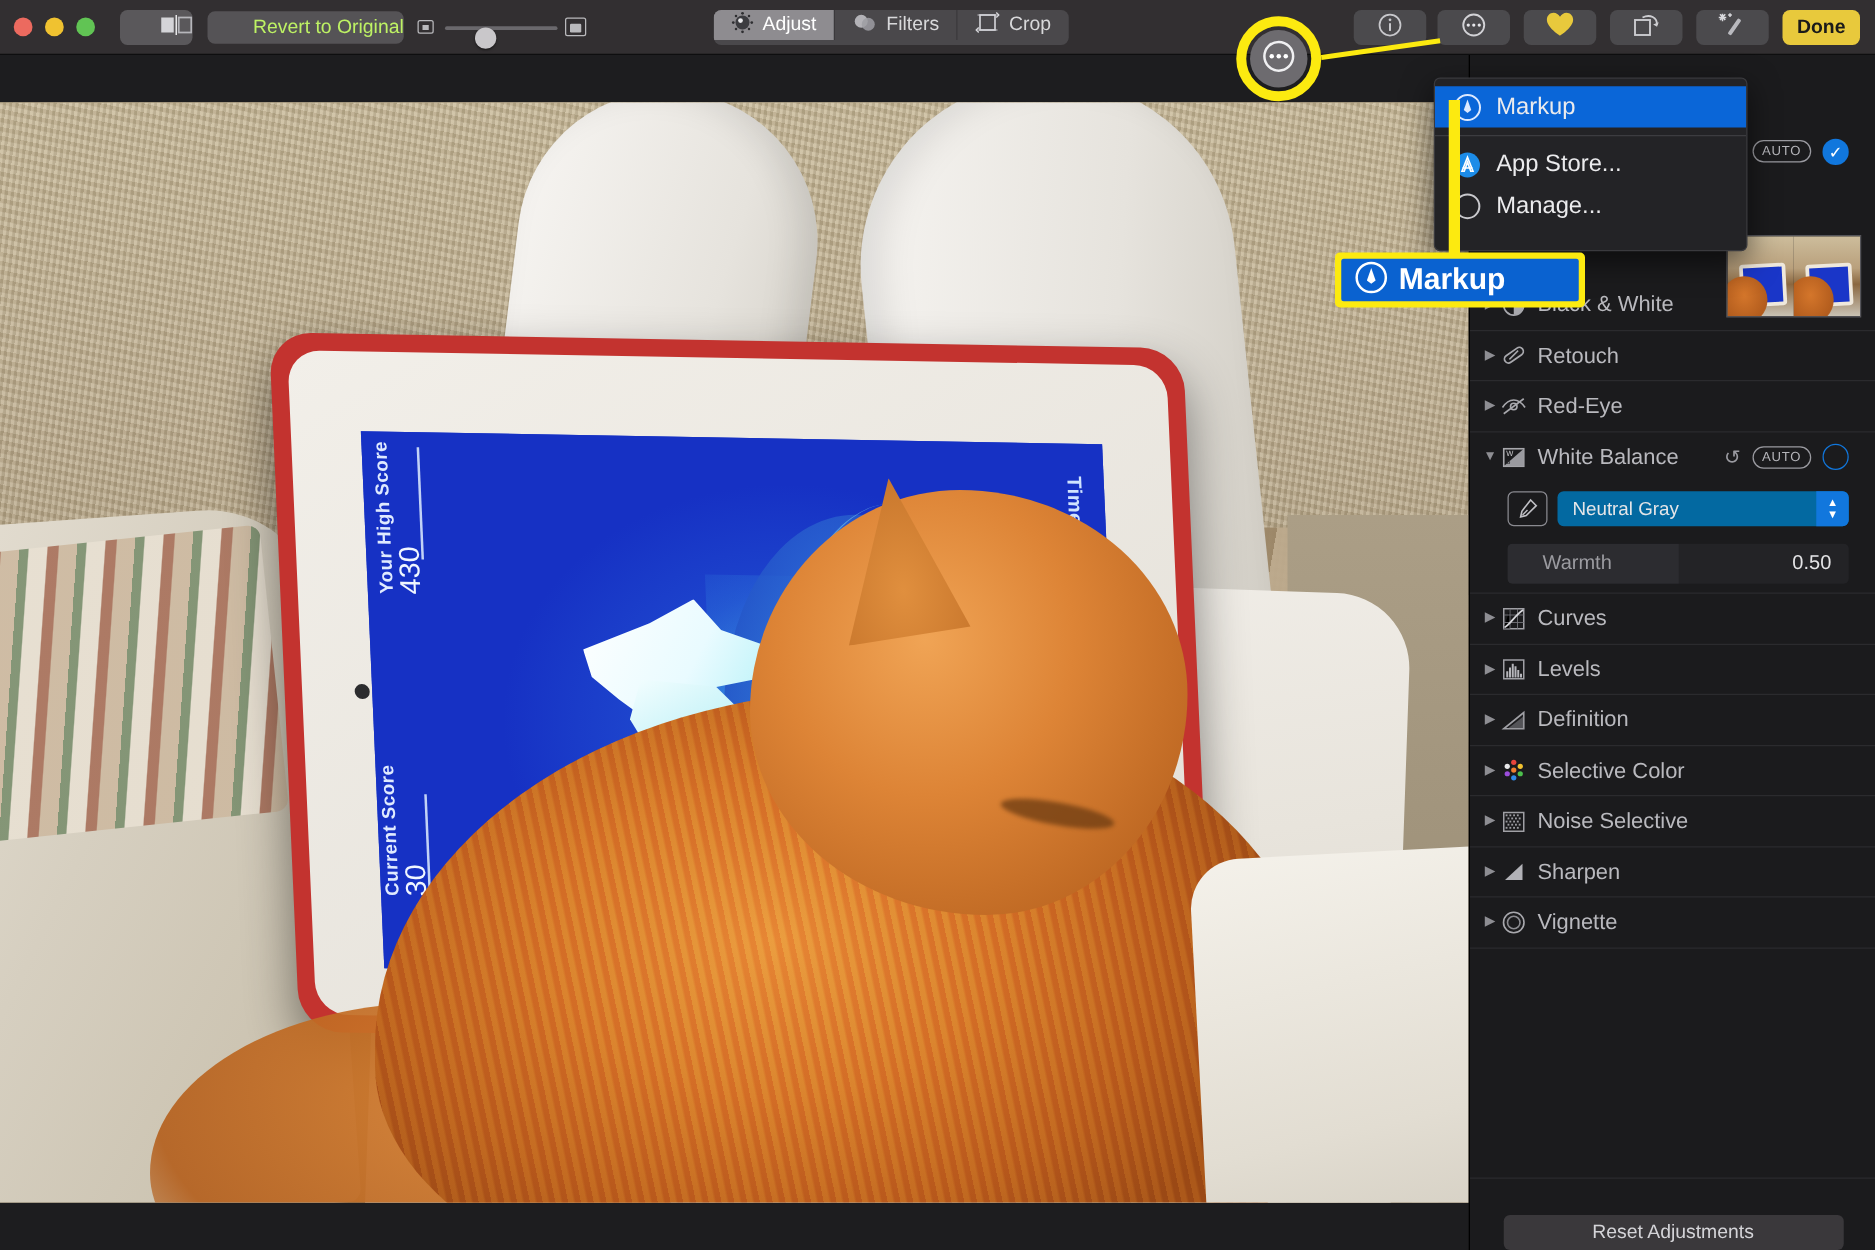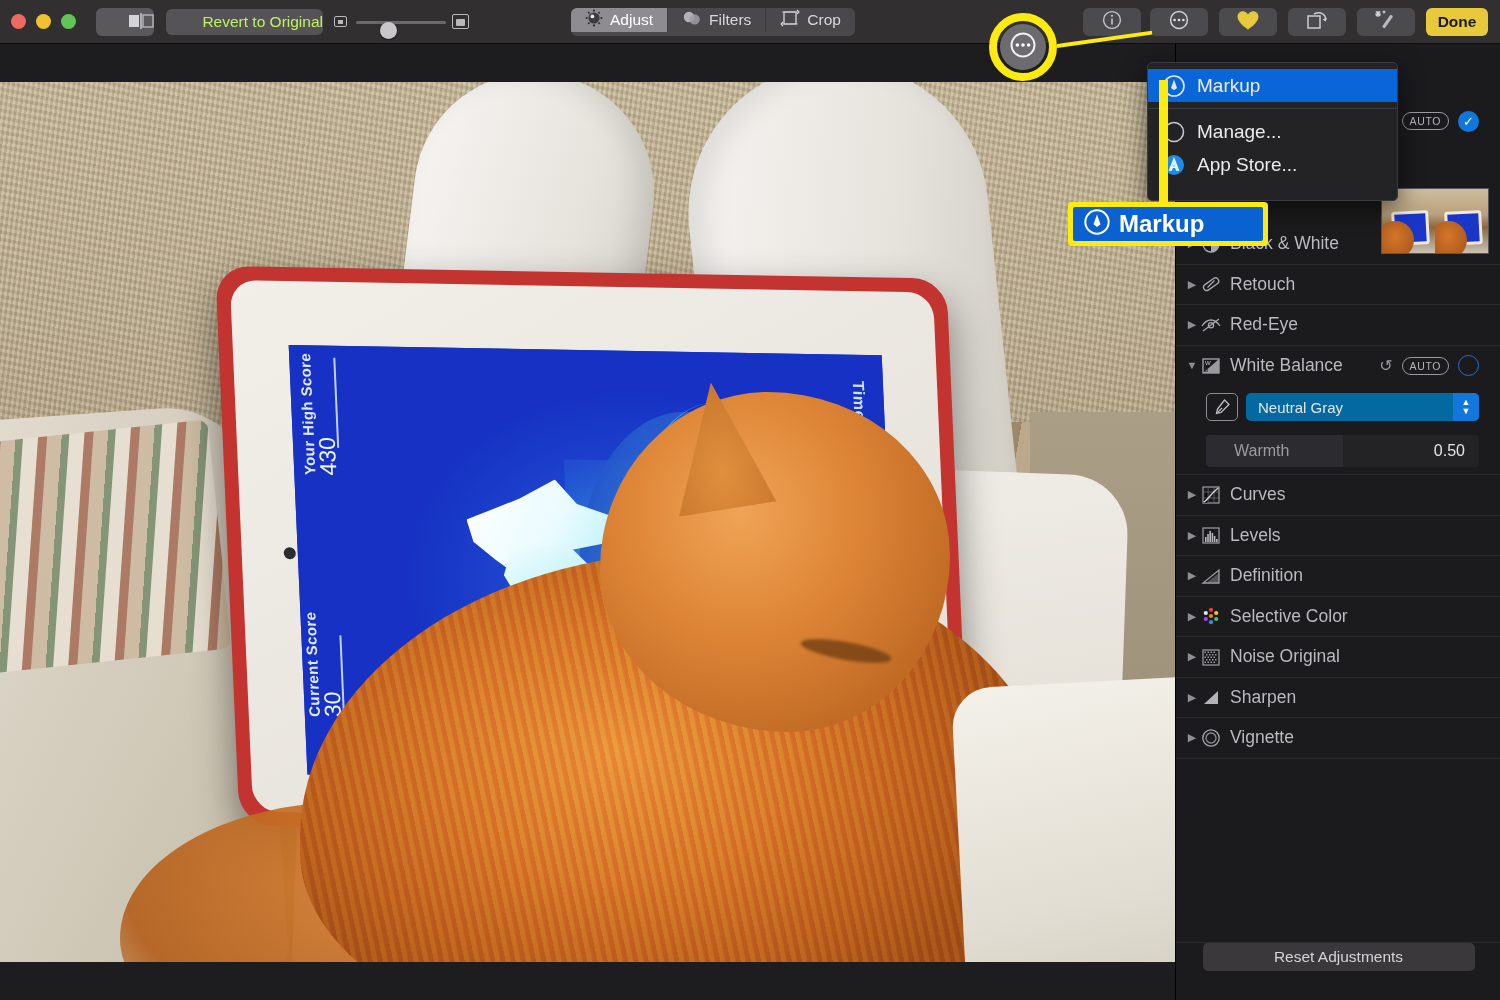--- a/index.html
+++ b/index.html
@@ -380,21 +380,21 @@
   #warmth-row {
     display: flex; align-items: center; height: 32px; background: #232326;
     border-radius: 4px; position: relative; overflow: hidden;
   }
   #warmth-fill { position: absolute; left: 0; top: 0; height: 100%; width: 50%; background: #2c2c30; }
   #warmth-label { position: relative; color: #9b9ba0; font-size: 16px; padding-left: 28px; flex: 1; }
   #warmth-value { position: relative; color: #e4e4e6; font-size: 16px; padding-right: 14px; }
 
   #reset-wrap {
     position: absolute; left: 0; bottom: 0; width: 325px; height: 58px;
-    display: flex; align-items: flex-start; justify-content: center;
+    display: flex; align-items: flex-end; justify-content: center;
     border-top: 1px solid #2b2b2e;
   }
   #reset-btn {
     width: 272px; height: 28px; background: #3a383b; border-radius: 5px;
     color: #d4d4d8; font-size: 15.5px; display: flex; align-items: center;
     justify-content: center; cursor: default;
   }
 </style>
 </head>
 <body>
@@ -761,21 +761,21 @@
                 <rect x="9" y="13" width="1.5" height="1.5"></rect>
               <rect x="12" y="13" width="1.5" height="1.5"></rect>
                 <rect x="15" y="13" width="1.5" height="1.5"></rect>
               <rect x="4.5" y="15.5" width="1.5" height="1.5"></rect>
                 <rect x="7.5" y="15.5" width="1.5" height="1.5"></rect>
               <rect x="10.5" y="15.5" width="1.5" height="1.5"></rect>
                 <rect x="13.5" y="15.5" width="1.5" height="1.5"></rect>
             </g>
           </svg>
         </span>
-        <div class="adj-label">Noise Original</div>
+        <div class="adj-label">Noise Selective</div>
       </div>
 
       <div class="adj-row">
         <div class="disc">▶</div>
         <span class="adj-icon">
           <svg width="22" height="22" viewBox="0 0 22 22">
             <path d="M4 18 L18 18 L18 5 Z" fill="#b2b2b7"></path>
           </svg>
         </span>
         <div class="adj-label">Sharpen</div>
@@ -811,34 +811,34 @@
       </span>
       <span>Markup</span>
     </div>
 
 
     <div class="menu-sep"></div>
 
     <div class="menu-item">
       <span class="mi-icon">
         <svg width="24" height="24" viewBox="0 0 24 24">
-          <circle cx="12" cy="12" r="9.5" fill="none" stroke="#c8c8cc" stroke-width="1.6"></circle>
-        </svg>
-      </span>
-      <span>Manage...</span>
+          <circle cx="12" cy="12" r="10" fill="#1c8ce8"></circle>
+          <path d="M12 5.8 L16.4 17 L14.6 17 L12 9.8 L9.4 17 L7.6 17 Z M7.8 14.4 L16.2 14.4" stroke="#fff" stroke-width="1.3" fill="none"></path>
+        </svg>
+      </span>
+      <span>App Store...</span>
     </div>
 
     <div class="menu-item">
       <span class="mi-icon">
         <svg width="24" height="24" viewBox="0 0 24 24">
-          <circle cx="12" cy="12" r="10" fill="#1c8ce8"></circle>
-          <path d="M12 5.8 L16.4 17 L14.6 17 L12 9.8 L9.4 17 L7.6 17 Z M7.8 14.4 L16.2 14.4" stroke="#fff" stroke-width="1.3" fill="none"></path>
-        </svg>
-      </span>
-      <span>App Store...</span>
+          <circle cx="12" cy="12" r="9.5" fill="none" stroke="#c8c8cc" stroke-width="1.6"></circle>
+        </svg>
+      </span>
+      <span>Manage...</span>
     </div>
   </div>
 
   <div id="callout-vline"></div>
   <div id="callout-badge">
     <div id="callout-inner">
       <span>
         <svg width="28" height="28" viewBox="0 0 24 24">
           <circle cx="12" cy="12" r="10" fill="none" stroke="#fff" stroke-width="1.7"></circle>
           <path d="M12 5.5 L15 14 L12 16.3 L9 14 Z" fill="#fff"></path>

